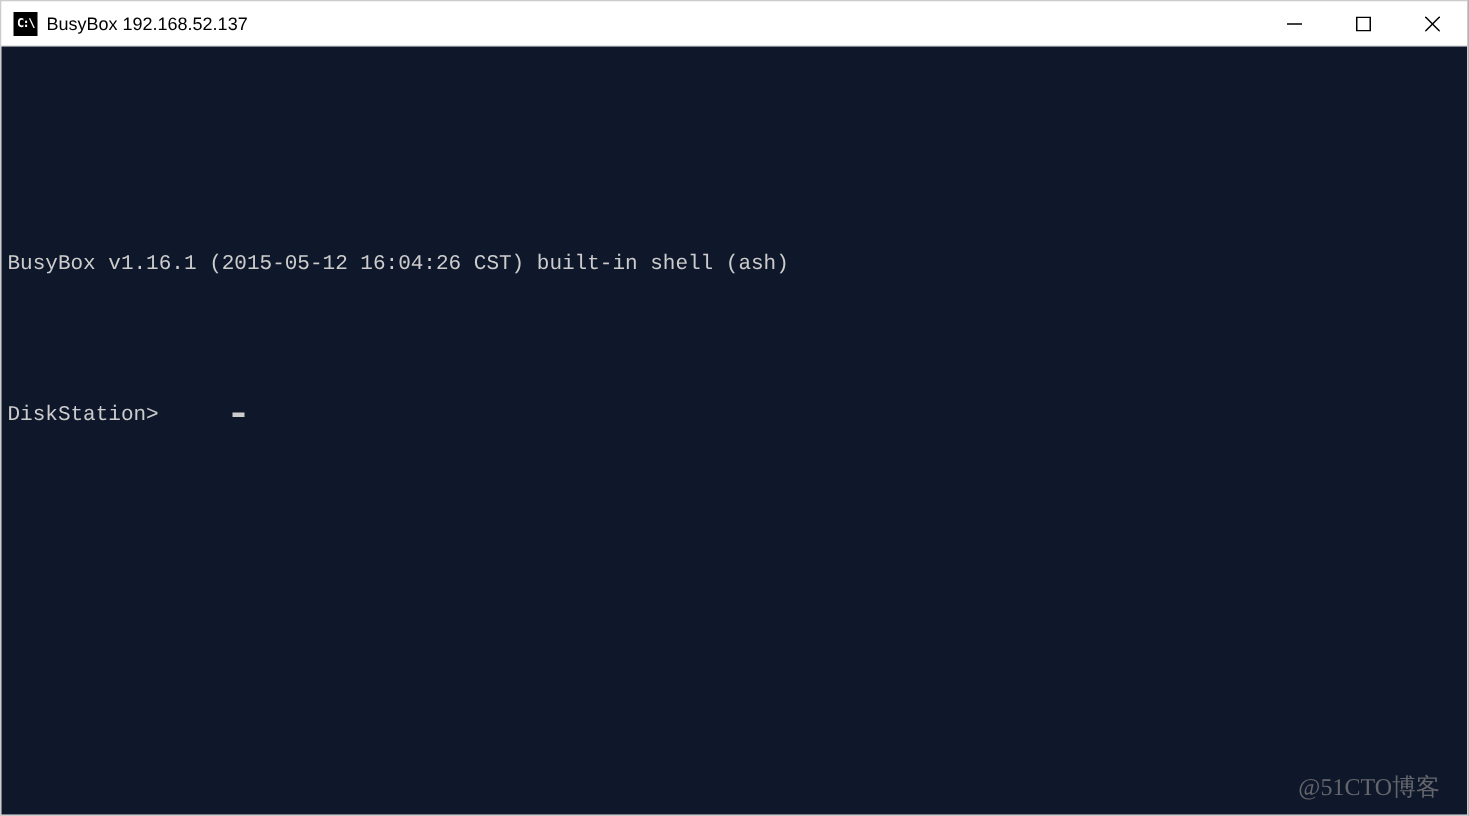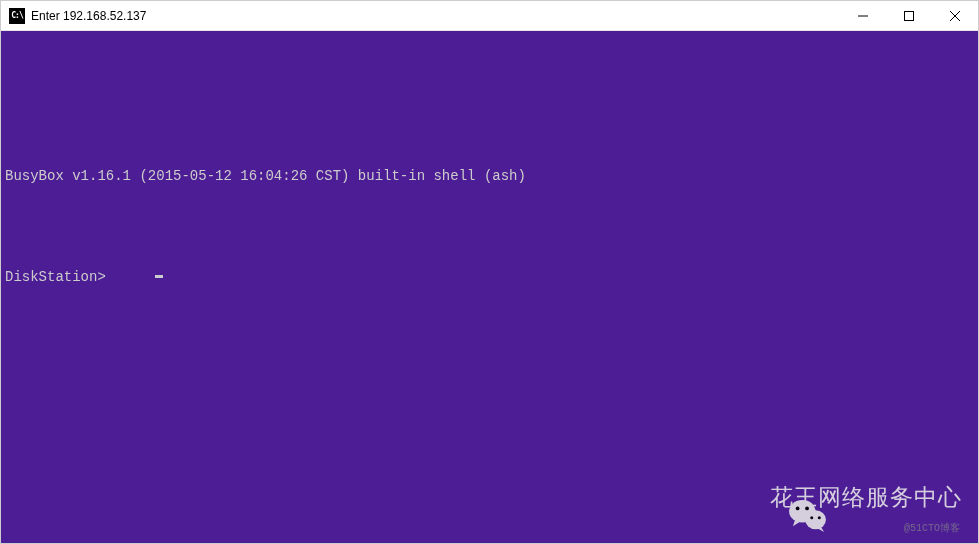--- a/index.html
+++ b/index.html
@@ -61,21 +61,21 @@
       align-items: center;
       justify-content: center;
       cursor: pointer;
     }
     .titlebar-btn svg {
       width: 10px;
       height: 10px;
     }
     .terminal {
       flex: 1;
-      background: #4c1d95;
+      background: #0f172a;
       color: #ccc;
       font-family: "NSimSun", "SimSun", "Consolas", "Courier New", monospace;
       font-size: 14px;
       line-height: 1.2;
       padding: 2px 4px;
       white-space: pre;
       overflow: hidden;
       position: relative;
     }
     .terminal-line {
@@ -113,32 +113,32 @@
       color: #e8e8e8;
       font-size: 23px;
       font-family: "Microsoft YaHei", sans-serif;
       letter-spacing: 1px;
     }
     .watermark-sub {
       position: absolute;
       bottom: 8px;
       right: 18px;
       color: #888;
-      font-size: 10px;
-      font-family: Liberation Mono, monospace;
+      font-size: 16px;
+      font-family: Liberation Serif, serif;
       opacity: 0.7;
     }
   </style>
 </head>
 <body>
 
 <div class="window">
   <div class="titlebar">
     <div class="titlebar-icon">C:\</div>
-    <div class="titlebar-title">Enter 192.168.52.137</div>
+    <div class="titlebar-title">BusyBox 192.168.52.137</div>
     <div class="titlebar-controls">
       <div class="titlebar-btn">
         <svg viewBox="0 0 10 10">
             <line x1="0" y1="5" x2="10" y2="5" stroke="#000" stroke-width="1"></line>
           </svg>
       </div>
       <div class="titlebar-btn">
         <svg viewBox="0 0 10 10">
             <rect x="0.5" y="0.5" width="9" height="9" fill="none" stroke="#000" stroke-width="1"></rect>
           </svg>
@@ -166,17 +166,16 @@
           <ellipse cx="14" cy="14" rx="14" ry="12" fill="#e8e8e8"></ellipse>
           <path d="M 6 24 L 4 30 L 12 25 Z" fill="#e8e8e8"></path>
           <circle cx="9" cy="11" r="2" fill="#000"></circle>
           <circle cx="19" cy="11" r="2" fill="#000"></circle>
           <ellipse cx="28" cy="23" rx="11" ry="10" fill="#e8e8e8"></ellipse>
           <path d="M 34 31 L 37 36 L 30 32 Z" fill="#e8e8e8"></path>
           <circle cx="24" cy="21" r="1.6" fill="#000"></circle>
           <circle cx="32" cy="21" r="1.6" fill="#000"></circle>
         </svg>
       </div>
-      <div class="watermark-text">花王网络服务中心</div>
     </div>
     <div class="watermark-sub">@51CTO博客</div>
   </div>
 </div>
 
 </body></html>

